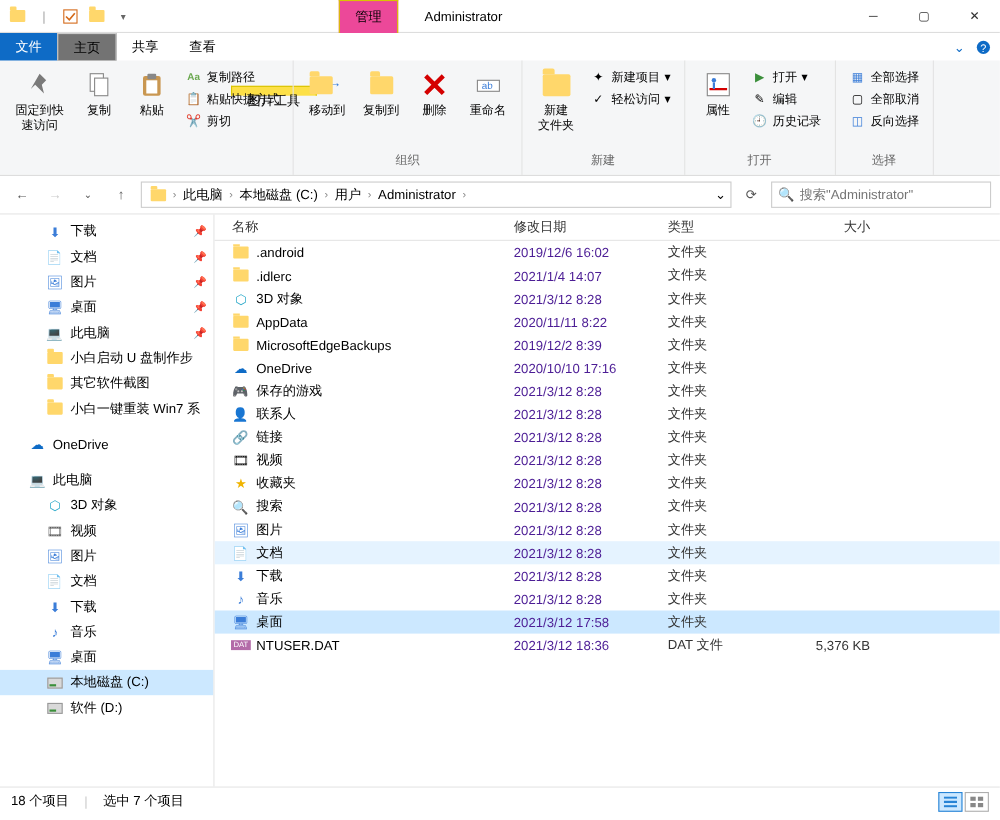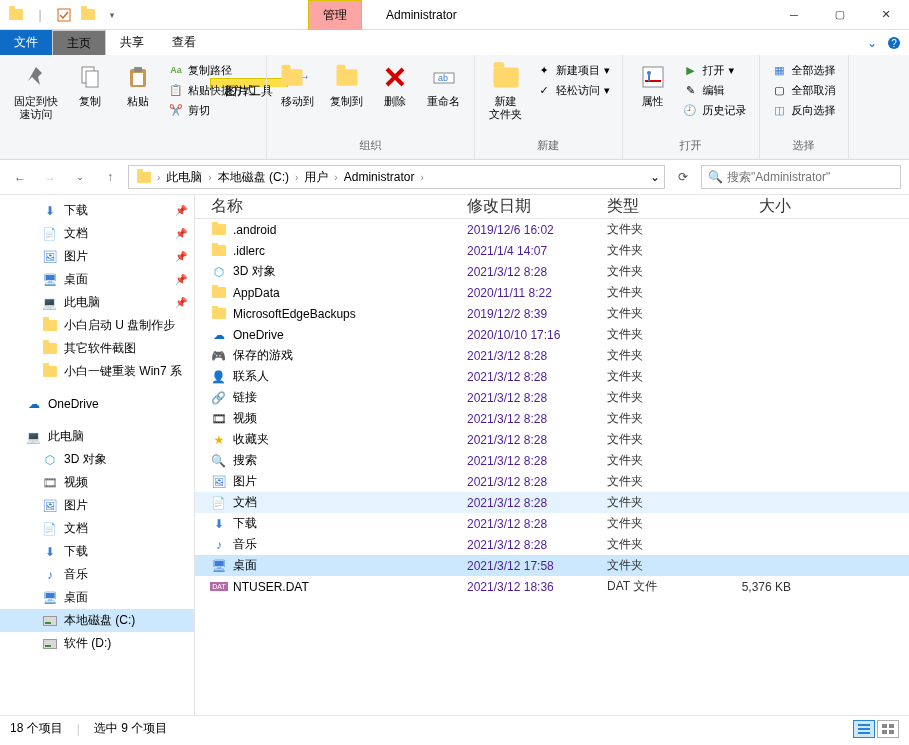--- a/index.html
+++ b/index.html
@@ -1,21 +1,21 @@
 <!DOCTYPE html>
 <html><head>
 <meta charset="utf-8">
 <style>
 * { margin: 0; padding: 0; box-sizing: border-box; font-family: "Microsoft YaHei", "Segoe UI", sans-serif; }
 body { background: #fff; width: 909px; height: 745px; overflow: hidden; font-size: 12px; }
 
 .titlebar { height: 30px; display: flex; align-items: center; background: #fff; border-bottom: 1px solid #ddd; }
 .titlebar .qat { display: flex; align-items: center; padding: 0 4px; }
 .titlebar .qat-item { width: 22px; height: 22px; display: flex; align-items: center; justify-content: center; margin: 0 1px; }
-.titlebar .tab-active { background: #fca5a5; padding: 6px 14px; font-size: 12px; border: 1px solid #d9c400; border-bottom: none; margin-left: 180px; }
+.titlebar .tab-active { background: #ec4899; padding: 6px 14px; font-size: 12px; border: 1px solid #d9c400; border-bottom: none; margin-left: 180px; }
 .titlebar .title-text { margin-left: 24px; font-size: 12px; }
 .titlebar .win-controls { margin-left: auto; display: flex; }
 .titlebar .win-btn { width: 46px; height: 30px; display: flex; align-items: center; justify-content: center; font-size: 11px; color: #333; }
 
 .tabs { height: 25px; display: flex; background: #fff; }
 .tabs .tab { padding: 4px 14px; font-size: 12px; cursor: default; }
 .tabs .tab.file { background: #0e6bc6; color: #fff; }
 .tabs .tab.active { border: 1px solid #ccc; border-bottom: none; background: #737373; }
 .tabs .tab.yellow { background: #fde047; border: 1px solid #d9c400; border-bottom: none; margin-top: 48px; }
 .tabs .right { margin-left: auto; display: flex; align-items: center; padding-right: 8px; gap: 10px; }
@@ -42,21 +42,21 @@
 
 .content { display: flex; height: 520px; }
 .sidebar { width: 195px; border-right: 1px solid #e5e5e5; overflow-y: auto; padding: 4px 0; }
 .tree-item { display: flex; align-items: center; padding: 3px 6px; font-size: 12px; gap: 6px; white-space: nowrap; overflow: hidden; position: relative; }
 .tree-item.selected { background: #cce8ff; }
 .tree-item .indent0 { width: 14px; } .tree-item .indent1 { width: 30px; }
 .tree-item .tree-icon { width: 16px; height: 16px; display: flex; align-items: center; justify-content: center; flex-shrink: 0; }
 .tree-item .pin { margin-left: auto; color: #888; font-size: 10px; }
 
 .main { flex: 1; display: flex; flex-direction: column; }
-.col-headers { display: flex; height: 24px; align-items: center; border-bottom: 1px solid #e5e5e5; font-size: 16px; color: #333; padding-left: 8px; }
+.col-headers { display: flex; height: 24px; align-items: center; border-bottom: 1px solid #e5e5e5; font-size: 12px; color: #333; padding-left: 8px; }
 .col-headers .ch { padding: 0 8px; }
 .ch.name { width: 256px; } .ch.date { width: 140px; } .ch.type { width: 120px; } .ch.size { width: 80px; text-align: right; }
 .file-list { flex: 1; overflow-y: auto; }
 .file-row { display: flex; align-items: center; height: 21px; padding-left: 8px; font-size: 12px; }
 .file-row.selected { background: #cce8ff; }
 .file-row.hover-sel { background: #e5f3ff; }
 .file-row .cell { padding: 0 8px; overflow: hidden; text-overflow: ellipsis; white-space: nowrap; }
 .file-row .cell.name { width: 256px; display: flex; align-items: center; gap: 6px; }
 .file-row .cell.date { width: 140px; color: #4c1d95; }
 .file-row .cell.type { width: 120px; color: #333; }
@@ -642,21 +642,21 @@
       <div class="cell type">DAT 文件</div>
       <div class="cell size">5,376 KB</div>
     </div>
       </div>
   </div>
 </div>
 
 <div class="statusbar">
   <span>18 个项目</span>
   <span style="color:#ccc">|</span>
-  <span>选中 9 个项目</span>
+  <span>选中 7 个项目</span>
   <div class="view-btns">
     <div class="view-btn active">
         <svg width="12" height="10">
           <rect x="0" y="0" width="12" height="2" fill="#2683d5"></rect>
           <rect x="0" y="4" width="12" height="2" fill="#2683d5"></rect>
           <rect x="0" y="8" width="12" height="2" fill="#2683d5"></rect>
         </svg>
       </div>
     <div class="view-btn">
         <svg width="12" height="10">

